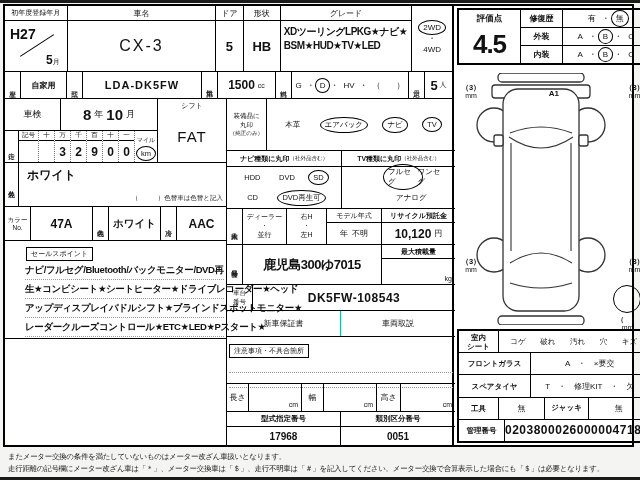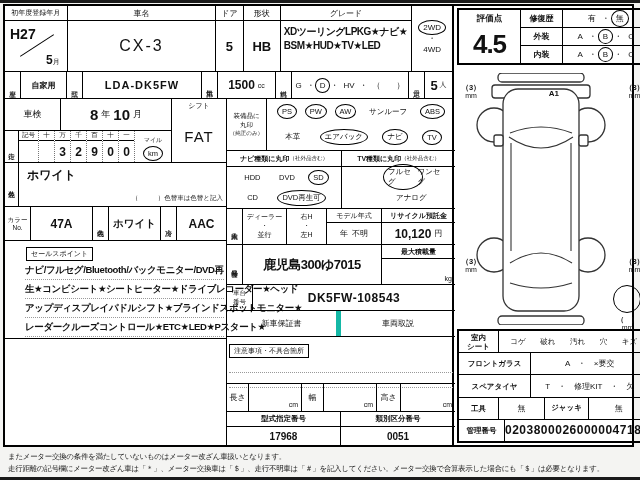--- a/index.html
+++ b/index.html
@@ -36,21 +36,21 @@
   .row2 .vlab { border-right:1px solid #000; }
   .w16{width:16px;} 
   .r2v { display:flex; align-items:center; justify-content:center; border-right:1px solid #000; }
   .unit { font-size:7px; }
 
   .mid { flex:1; display:flex; }
   .mid-left { width:222px; border-right:1.5px solid #000; display:flex; flex-direction:column; }
   .mid-right { flex:1; display:flex; flex-direction:column; }
 
   .top64 { height:64px; display:flex; border-bottom:1px solid #000; }
-  .shmile { width:167px; display:flex; flex-direction:column; border-right:1px solid #000; }
+  .shmile { width:153px; display:flex; flex-direction:column; border-right:1px solid #000; }
   .shaken { height:32px; display:flex; border-bottom:1px solid #000; }
   .shaken-lab { width:56px; font-size:9px; border-right:1px solid #000; }
   .shaken-val { flex:1; font-size:9px; gap:3px; }
   .shaken-val b { font-size:15px; font-weight:bold; }
   .mileage { flex:1; display:flex; }
   .mil-lab { width:14px; border-right:1px solid #000; }
   .mil-cols { display:flex; }
   .mil-col { display:flex; flex-direction:column; border-right:1px dotted #777; }
   .mil-col .mh { height:10px; font-size:6.5px; display:flex; align-items:center; justify-content:center; border-bottom:1px solid #000; }
   .mil-col .md { flex:1; display:flex; align-items:center; justify-content:center; font-size:12px; font-weight:bold; }
@@ -112,21 +112,21 @@
   .maxload { flex:1; display:flex; flex-direction:column; }
   .maxload .hdr { height:14px; font-size:7px; font-weight:bold; }
   .maxload .v { flex:1; position:relative; }
   .maxload .v .unit { position:absolute; right:3px; bottom:2px; font-size:7px; }
 
   .chassis { height:26px; display:flex; border-bottom:1px solid #000; }
   .ch-lab { width:26px; font-size:6.5px; line-height:1.3; text-align:center; flex-direction:column; border-right:1px solid #000; }
   .ch-val { flex:1; display:flex; align-items:center; justify-content:center; font-size:12px; font-weight:bold; letter-spacing:0.5px; }
 
   .docs { height:26px; display:flex; border-bottom:1px solid #000; }
-  .doc1 { width:114px; border-right:5px solid #14b8a6; } .doc2 { flex:1; }
+  .doc1 { width:114px; border-right:1px solid #14b8a6; } .doc2 { flex:1; }
   .doc1,.doc2 { display:flex; align-items:center; justify-content:center; font-size:8px; }
 
   .caution { height:47px; border-bottom:1px solid #000; padding:2px 2px 0 2px; }
   .ca-line { height:15px; border-bottom:1px dotted #999; }
 
   .dims { height:28px; display:flex; border-bottom:1px solid #000; font-size:8px; }
   .dim-lab { border-right:1px solid #000; display:flex; align-items:center; justify-content:center; }
   .dim-val { border-right:1px solid #000; position:relative; }
   .dim-val .unit { position:absolute; right:3px; bottom:3px; font-size:7px; }
   .dims .last { border-right:none; }
@@ -337,27 +337,20 @@
       </div>
 
       <div class="mid-right">
         <div class="equip">
           <div class="eq-lab">
             <span>装備品に</span>
             <span>丸印</span>
             <span style="font-size:5.5px;">（純正のみ）</span>
           </div>
           <div class="eq-items">
-            <div class="eq-row">
-              <span class="circ">PS</span>
-              <span class="circ">PW</span>
-              <span class="circ">AW</span>
-              <span>サンルーフ</span>
-              <span class="circ">ABS</span>
-            </div>
             <div class="eq-row">
               <span>本革</span>
               <span class="circ">エアバック</span>
               <span class="circ">ナビ</span>
               <span class="circ">TV</span>
             </div>
           </div>
         </div>
 
         <div class="navtv-h">

